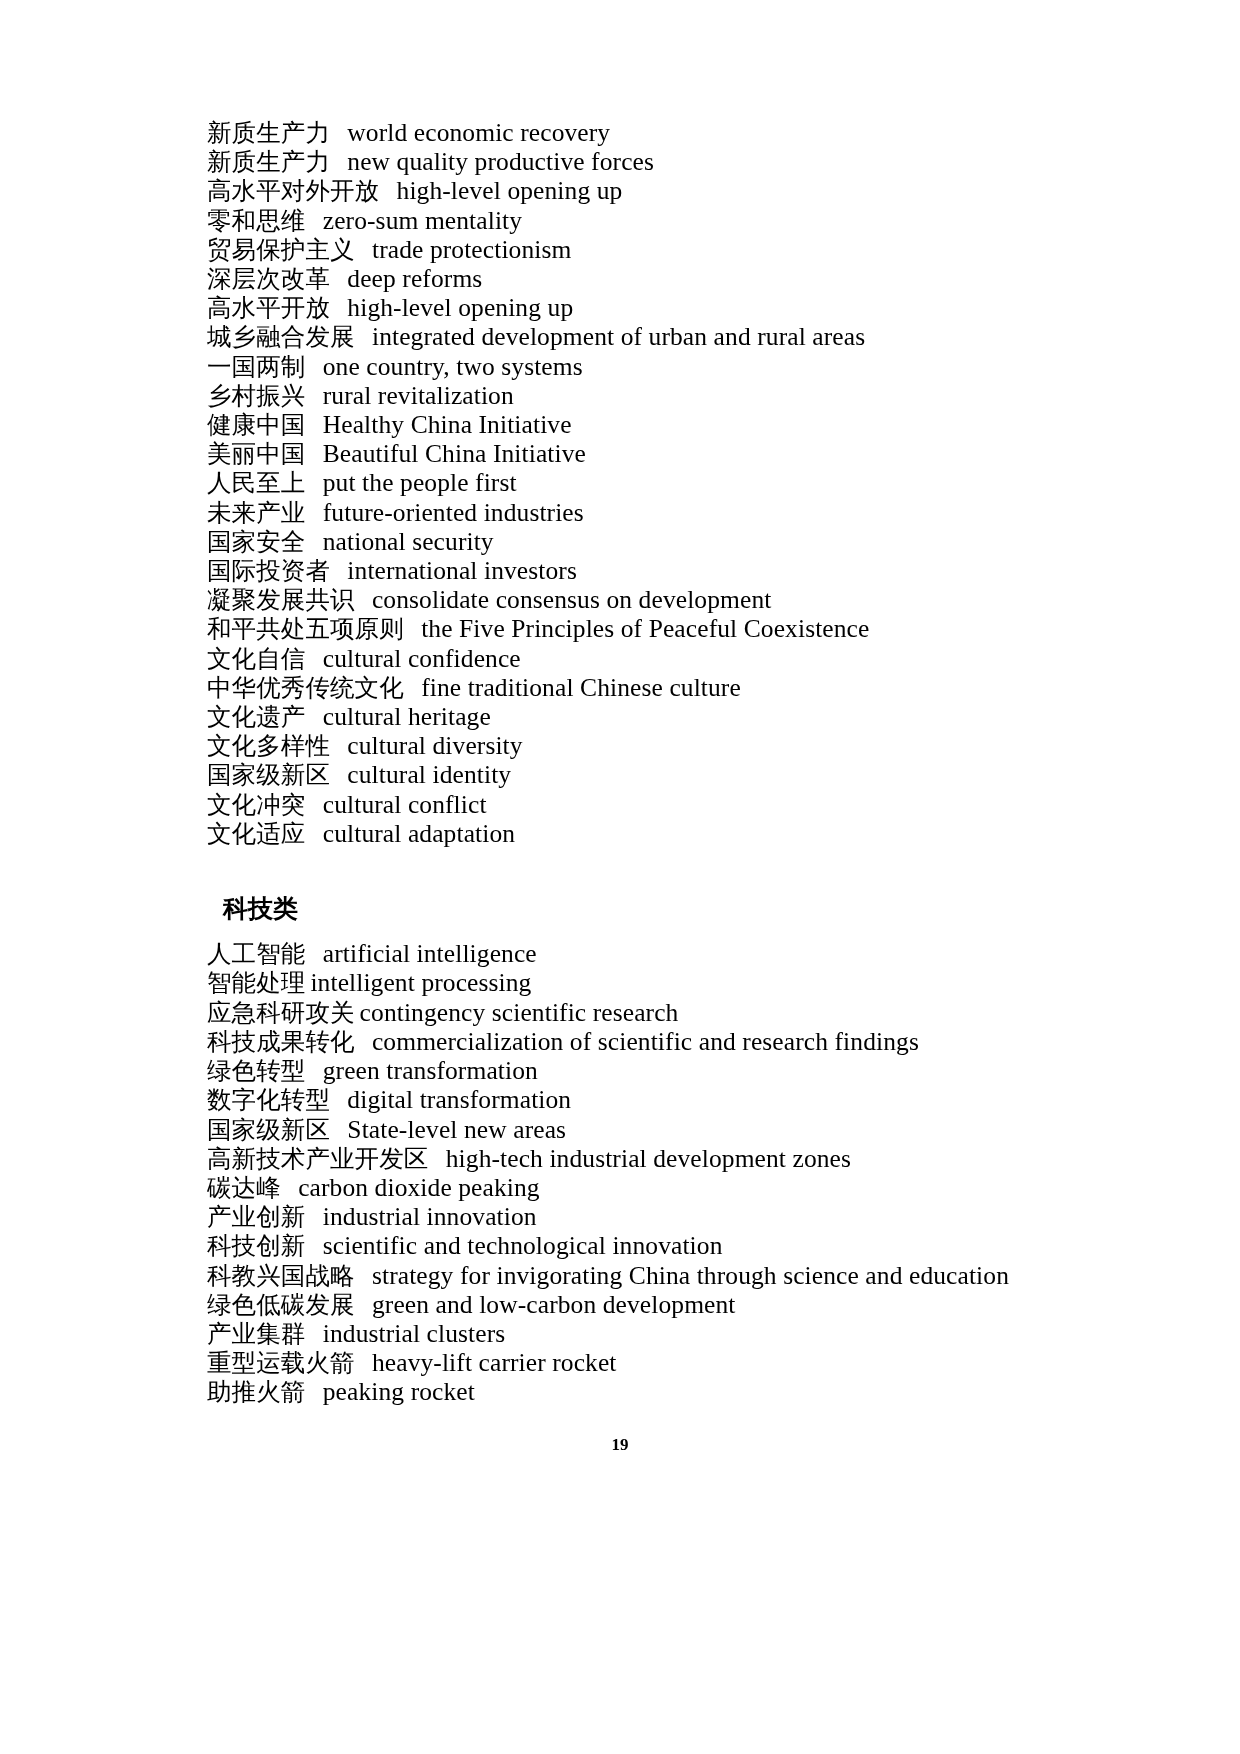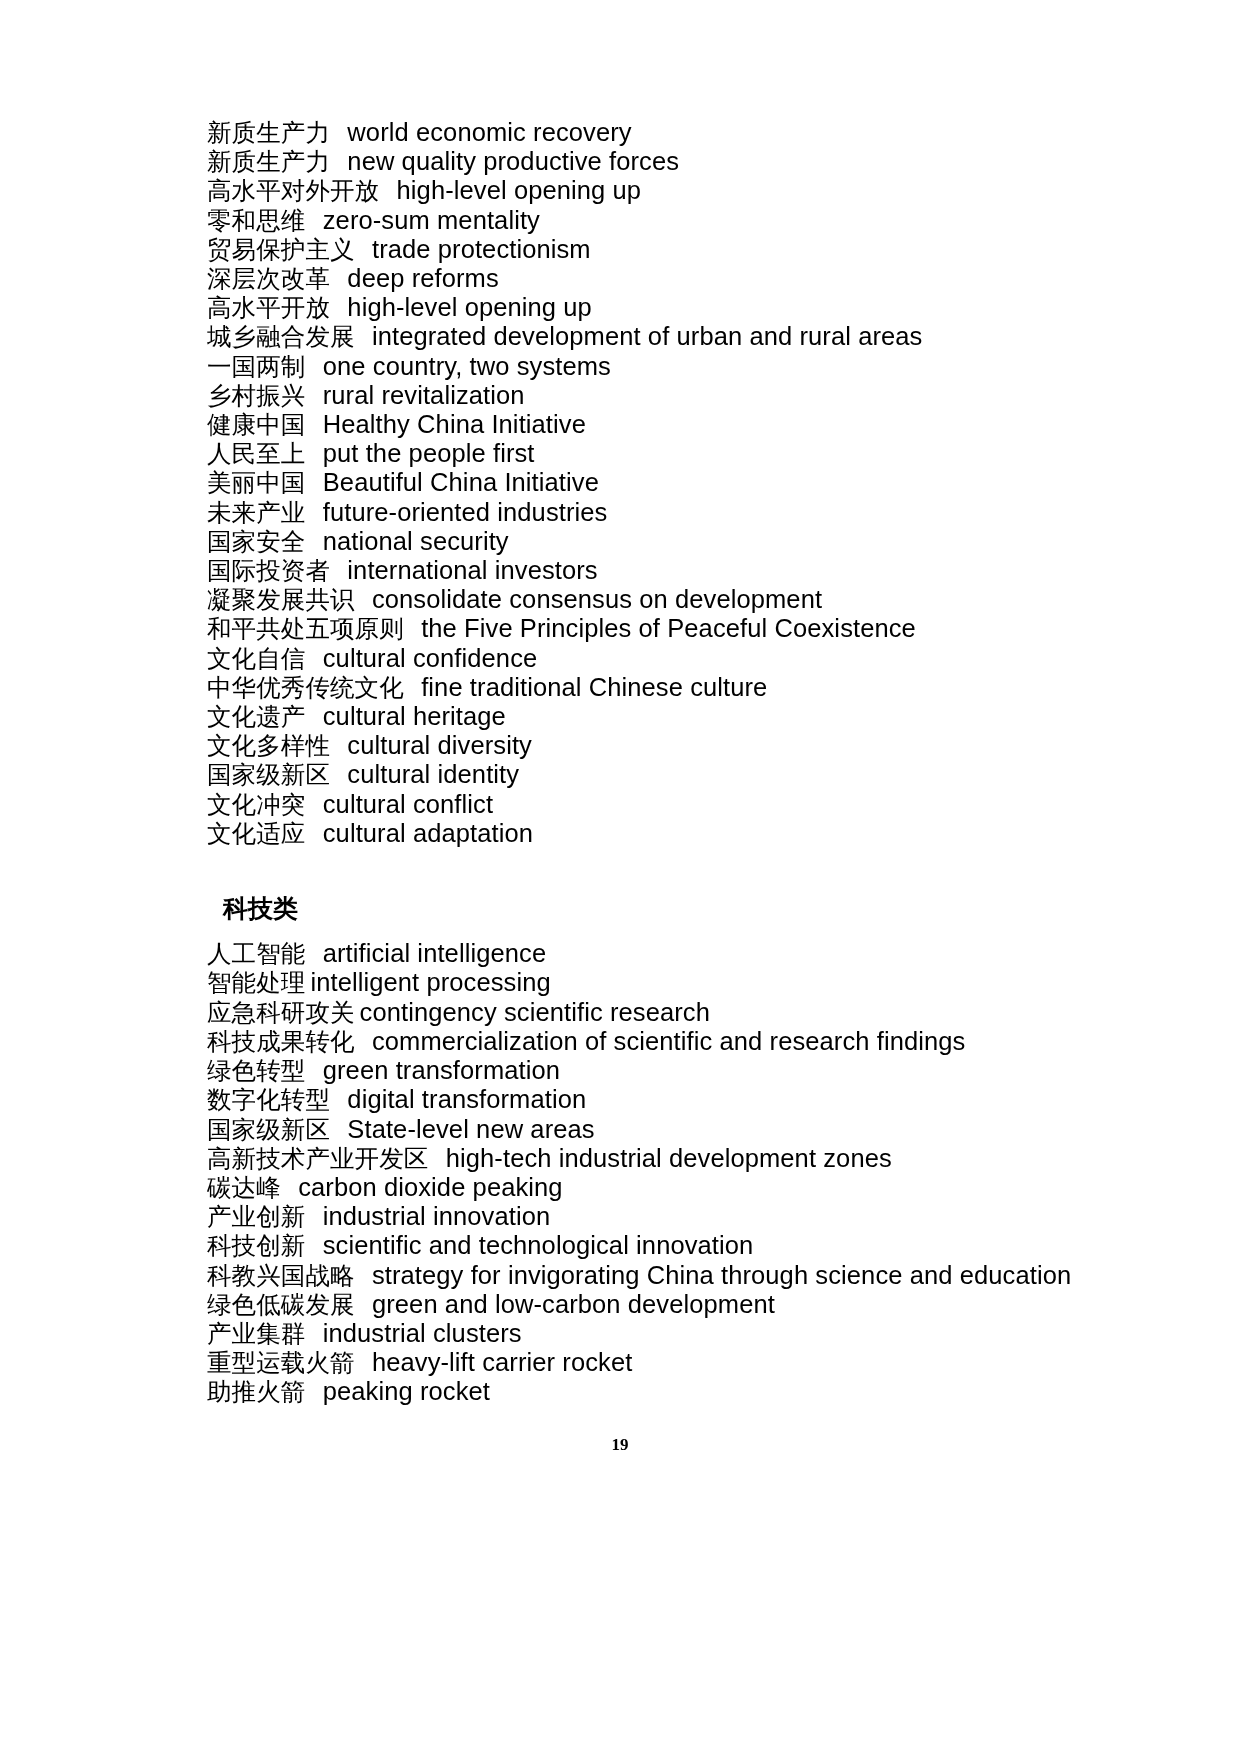--- a/index.html
+++ b/index.html
@@ -39,21 +39,21 @@
     font-family: "DejaVu Serif", "Liberation Serif", serif;
     font-size: 24.5px;
   }
   .term-gap-wide::after {
     content: "\2002\2009";
   }
   .term-gap-narrow::after {
     content: "\2009";
   }
   .term-en {
-    font-family: Liberation Sans, sans-serif;
+    font-family: Liberation Serif, serif;
     font-size: 25.5px;
   }
   .section-heading {
     font-family: "DejaVu Serif", "Liberation Serif", serif;
     font-size: 25px;
     font-weight: bold;
     line-height: 29.2px;
     margin: 16px;
     white-space: nowrap;
   }
@@ -82,22 +82,22 @@
           <li class="glossary-entry"><span class="term-zh term-gap-wide">新质生产力</span><span class="term-en">new quality productive forces</span></li>
           <li class="glossary-entry"><span class="term-zh term-gap-wide">高水平对外开放</span><span class="term-en">high-level opening up</span></li>
           <li class="glossary-entry"><span class="term-zh term-gap-wide">零和思维</span><span class="term-en">zero-sum mentality</span></li>
           <li class="glossary-entry"><span class="term-zh term-gap-wide">贸易保护主义</span><span class="term-en">trade protectionism</span></li>
           <li class="glossary-entry"><span class="term-zh term-gap-wide">深层次改革</span><span class="term-en">deep reforms</span></li>
           <li class="glossary-entry"><span class="term-zh term-gap-wide">高水平开放</span><span class="term-en">high-level opening up</span></li>
           <li class="glossary-entry"><span class="term-zh term-gap-wide">城乡融合发展</span><span class="term-en">integrated development of urban and rural areas</span></li>
           <li class="glossary-entry"><span class="term-zh term-gap-wide">一国两制</span><span class="term-en">one country, two systems</span></li>
           <li class="glossary-entry"><span class="term-zh term-gap-wide">乡村振兴</span><span class="term-en">rural revitalization</span></li>
           <li class="glossary-entry"><span class="term-zh term-gap-wide">健康中国</span><span class="term-en">Healthy China Initiative</span></li>
+          <li class="glossary-entry"><span class="term-zh term-gap-wide">美丽中国</span><span class="term-en">Beautiful China Initiative</span></li>
           <li class="glossary-entry"><span class="term-zh term-gap-wide">人民至上</span><span class="term-en">put the people first</span></li>
-          <li class="glossary-entry"><span class="term-zh term-gap-wide">美丽中国</span><span class="term-en">Beautiful China Initiative</span></li>
           <li class="glossary-entry"><span class="term-zh term-gap-wide">未来产业</span><span class="term-en">future-oriented industries</span></li>
           <li class="glossary-entry"><span class="term-zh term-gap-wide">国家安全</span><span class="term-en">national security</span></li>
           <li class="glossary-entry"><span class="term-zh term-gap-wide">国际投资者</span><span class="term-en">international investors</span></li>
           <li class="glossary-entry"><span class="term-zh term-gap-wide">凝聚发展共识</span><span class="term-en">consolidate consensus on development</span></li>
           <li class="glossary-entry"><span class="term-zh term-gap-wide">和平共处五项原则</span><span class="term-en">the Five Principles of Peaceful Coexistence</span></li>
           <li class="glossary-entry"><span class="term-zh term-gap-wide">文化自信</span><span class="term-en">cultural confidence</span></li>
           <li class="glossary-entry"><span class="term-zh term-gap-wide">中华优秀传统文化</span><span class="term-en">fine traditional Chinese culture</span></li>
           <li class="glossary-entry"><span class="term-zh term-gap-wide">文化遗产</span><span class="term-en">cultural heritage</span></li>
           <li class="glossary-entry"><span class="term-zh term-gap-wide">文化多样性</span><span class="term-en">cultural diversity</span></li>
           <li class="glossary-entry"><span class="term-zh term-gap-wide">国家级新区</span><span class="term-en">cultural identity</span></li>

